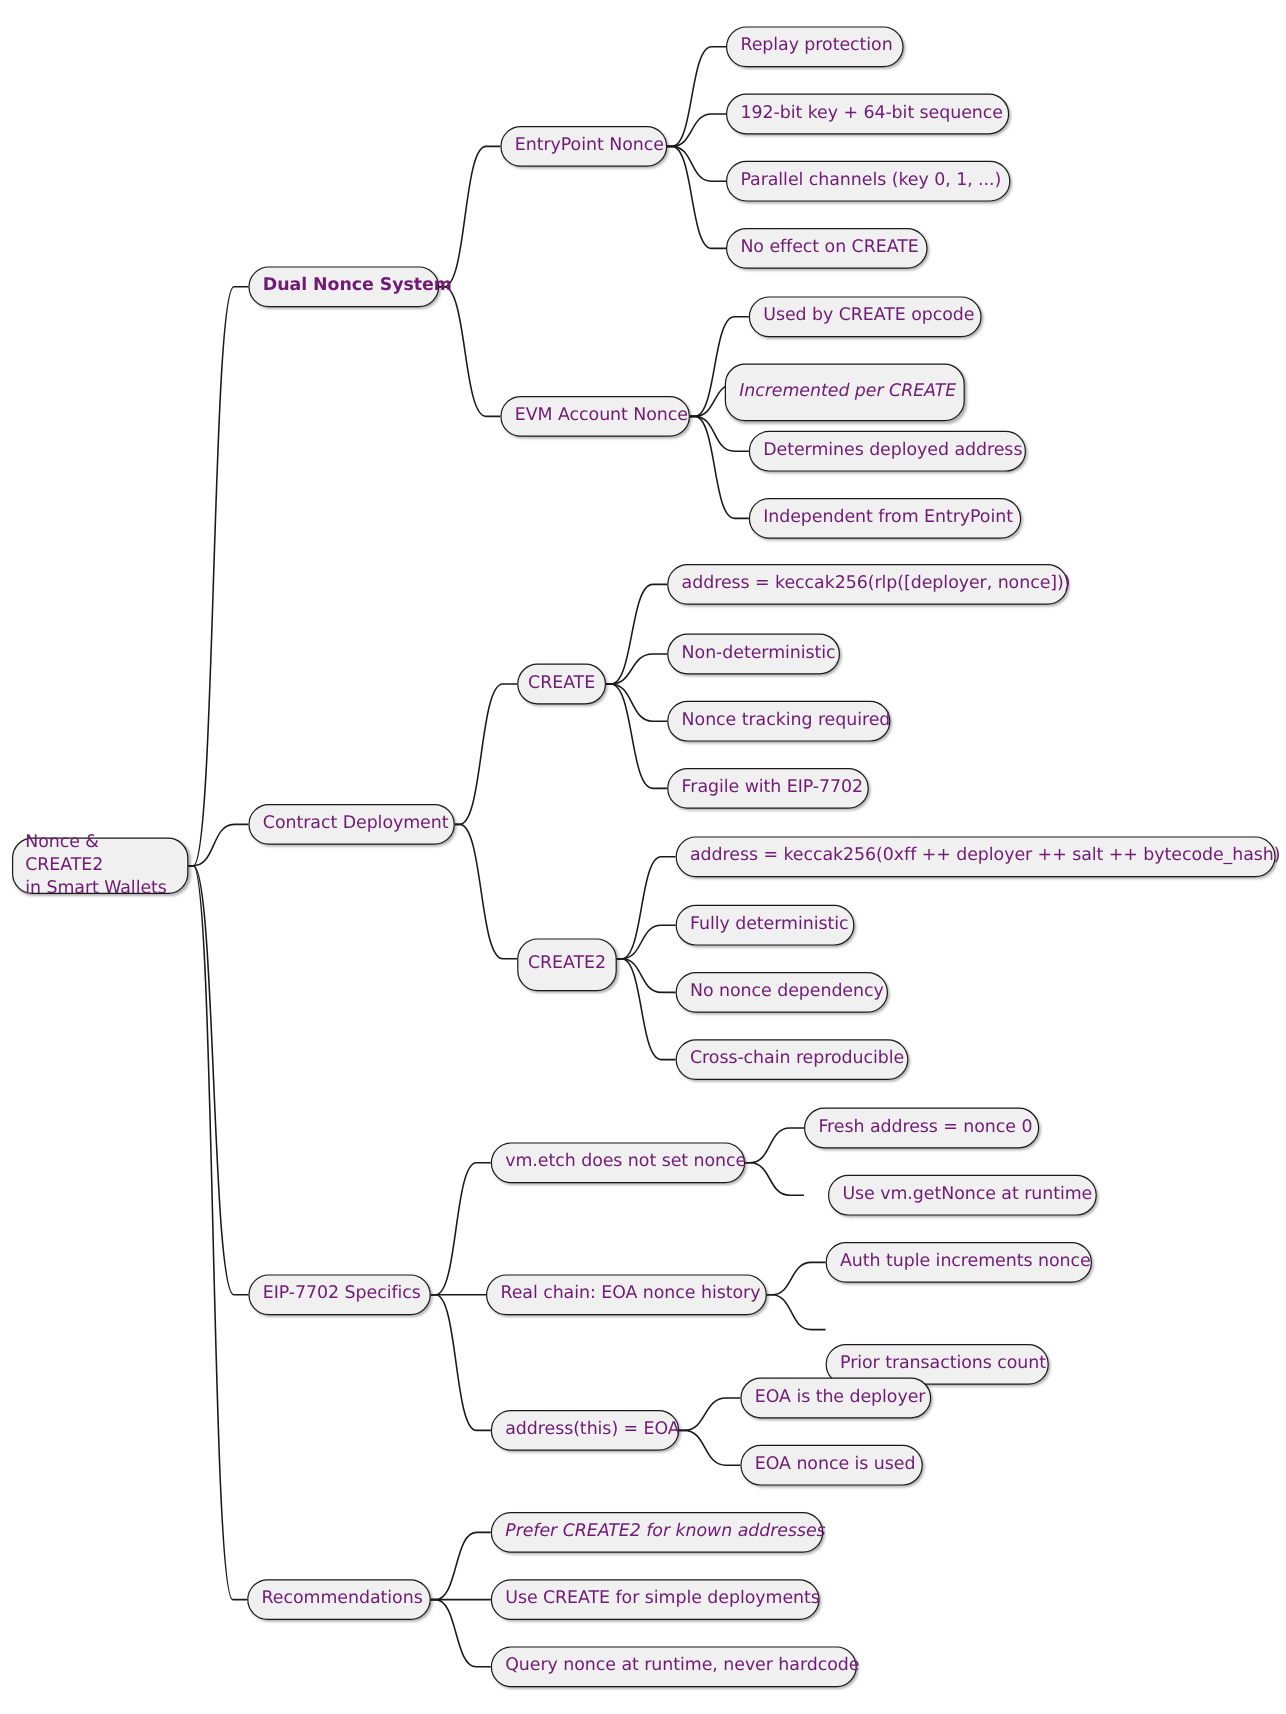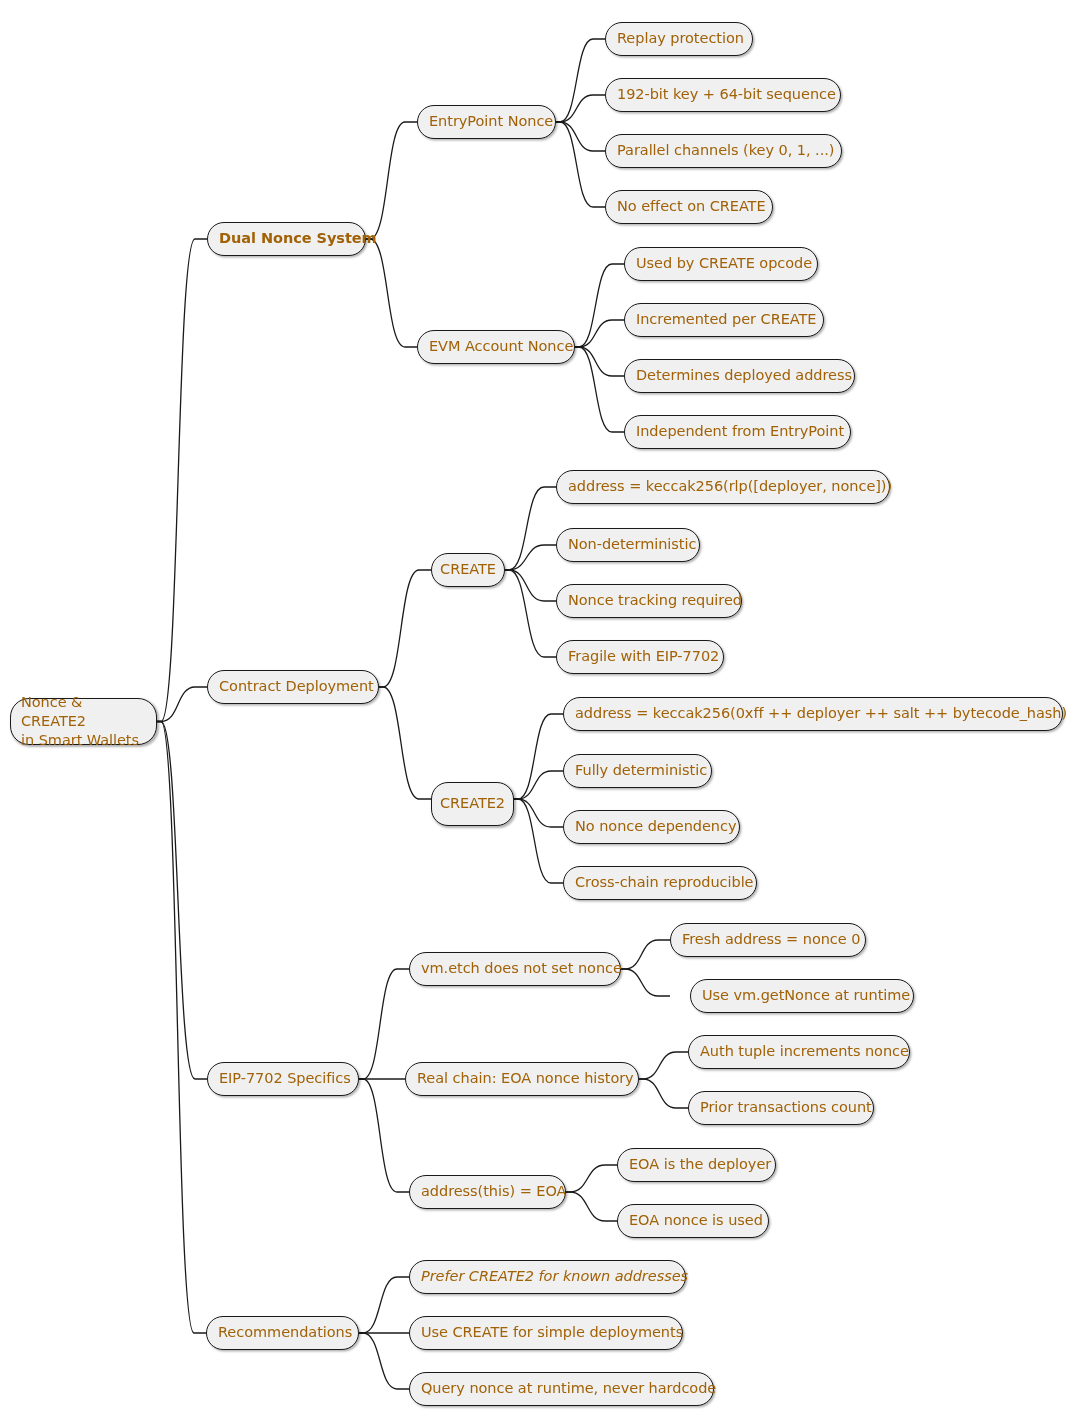--- a/index.html
+++ b/index.html
@@ -29,32 +29,31 @@
   .node {
     position: absolute;
     box-sizing: border-box;
     background: #f0f0f0;
     border: 1.4px solid #1a1a1a;
     border-radius: 17px;
     display: flex;
     align-items: center;
     justify-content: flex-start;
     padding: 0 11px;
-    color: #a16207;
+    color: #701a75;
     font-size: 14.5px;
     line-height: 1.18;
     white-space: pre;
     box-shadow: 1.5px 1.5px 2.2px rgba(0,0,0,0.30);
     letter-spacing: -0.05px;
   }
   .node.root {
     white-space: pre-line;
     line-height: 1.30;
     padding: 16px 10px;
-    border-radius: 19px;
   }
   .node.center {
     justify-content: center;
   }
 </style>
 </head>
 <body>
 
 <div id="canvas">
   <svg id="edges" viewBox="0 0 1072 1428" xmlns="http://www.w3.org/2000/svg">
@@ -99,41 +98,41 @@
       <div class="node root" style="left: 10px; top: 698px; width: 147px; height: 47px;">Nonce &amp; CREATE2
 in Smart Wallets</div>
       <div class="node" style="left: 207px; top: 222px; width: 159px; height: 34px; font-weight: bold;">Dual Nonce System</div>
       <div class="node" style="left: 417px; top: 105px; width: 139px; height: 34px; text-align: right;">EntryPoint Nonce</div>
       <div class="node" style="left: 605px; top: 22px; width: 148px; height: 34px;">Replay protection</div>
       <div class="node" style="left: 605px; top: 78px; width: 236px; height: 34px;">192-bit key + 64-bit sequence</div>
       <div class="node" style="left: 605px; top: 134px; width: 237px; height: 34px;">Parallel channels (key 0, 1, ...)</div>
       <div class="node" style="left: 605px; top: 190px; width: 168px; height: 34px;">No effect on CREATE</div>
       <div class="node" style="left: 417px; top: 330px; width: 158px; height: 34px;">EVM Account Nonce</div>
       <div class="node" style="left: 624px; top: 247px; width: 194px; height: 34px;">Used by CREATE opcode</div>
-      <div class="node" style="left: 624px; top: 303px; width: 200px; height: 34px;">Incremented per CREATE</div>
+      <div class="node" style="left: 604px; top: 303px; width: 200px; height: 48px; font-style: italic;">Incremented per CREATE</div>
       <div class="node" style="left: 624px; top: 359px; width: 231px; height: 34px;">Determines deployed address</div>
       <div class="node" style="left: 624px; top: 415px; width: 227px; height: 34px;">Independent from EntryPoint</div>
       <div class="node" style="left: 207px; top: 670px; width: 172px; height: 34px;">Contract Deployment</div>
       <div class="node center" style="left: 431px; top: 553px; width: 74px; height: 34px;">CREATE</div>
       <div class="node" style="left: 556px; top: 470px; width: 334px; height: 34px;">address = keccak256(rlp([deployer, nonce]))</div>
       <div class="node" style="left: 556px; top: 528px; width: 144px; height: 34px;">Non-deterministic</div>
       <div class="node" style="left: 556px; top: 584px; width: 186px; height: 34px;">Nonce tracking required</div>
       <div class="node" style="left: 556px; top: 640px; width: 168px; height: 34px;">Fragile with EIP-7702</div>
       <div class="node center" style="left: 431px; top: 782px; width: 83px; height: 44px;">CREATE2</div>
       <div class="node" style="left: 563px; top: 697px; width: 500px; height: 34px;">address = keccak256(0xff ++ deployer ++ salt ++ bytecode_hash)</div>
       <div class="node" style="left: 563px; top: 754px; width: 149px; height: 34px; text-align: center;">Fully deterministic</div>
       <div class="node" style="left: 563px; top: 810px; width: 177px; height: 34px;">No nonce dependency</div>
       <div class="node" style="left: 563px; top: 866px; width: 194px; height: 34px;">Cross-chain reproducible</div>
       <div class="node" style="left: 207px; top: 1062px; width: 152px; height: 34px;">EIP-7702 Specifics</div>
       <div class="node" style="left: 409px; top: 952px; width: 212px; height: 34px;">vm.etch does not set nonce</div>
       <div class="node" style="left: 670px; top: 923px; width: 196px; height: 34px;">Fresh address = nonce 0</div>
       <div class="node" style="left: 690px; top: 979px; width: 224px; height: 34px;">Use vm.getNonce at runtime</div>
       <div class="node" style="left: 405px; top: 1062px; width: 234px; height: 34px;">Real chain: EOA nonce history</div>
       <div class="node" style="left: 688px; top: 1035px; width: 222px; height: 34px;">Auth tuple increments nonce</div>
-      <div class="node" style="left: 688px; top: 1091px; width: 186px; height: 34px;">Prior transactions count</div>
+      <div class="node" style="left: 688px; top: 1120px; width: 186px; height: 34px;">Prior transactions count</div>
       <div class="node" style="left: 409px; top: 1175px; width: 157px; height: 34px;">address(this) = EOA</div>
       <div class="node" style="left: 617px; top: 1148px; width: 159px; height: 34px;">EOA is the deployer</div>
       <div class="node" style="left: 617px; top: 1204px; width: 152px; height: 34px;">EOA nonce is used</div>
       <div class="node" style="left: 206px; top: 1316px; width: 153px; height: 34px;">Recommendations</div>
       <div class="node" style="left: 409px; top: 1260px; width: 277px; height: 34px; font-style: italic;">Prefer CREATE2 for known addresses</div>
       <div class="node" style="left: 409px; top: 1316px; width: 274px; height: 34px;">Use CREATE for simple deployments</div>
       <div class="node" style="left: 409px; top: 1372px; width: 305px; height: 34px;">Query nonce at runtime, never hardcode</div>
     </div>
 </div>
 

